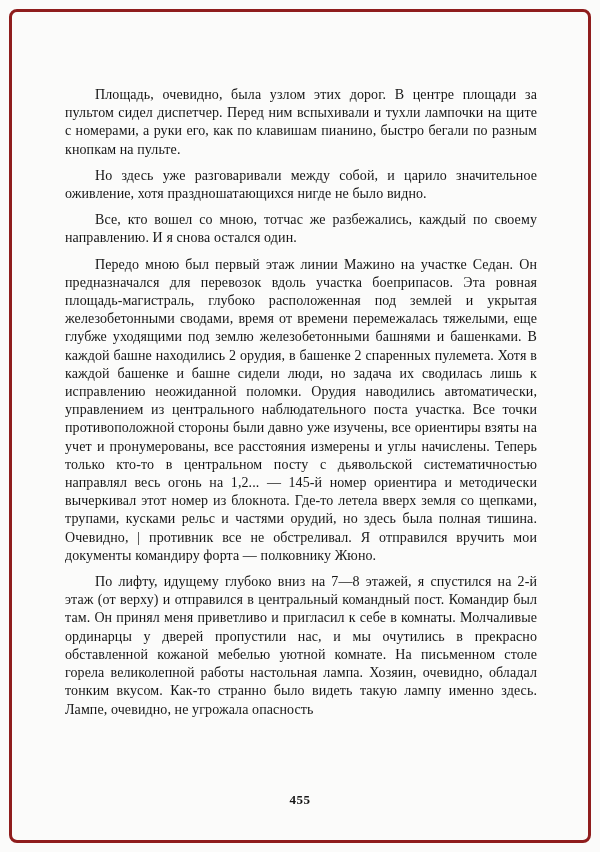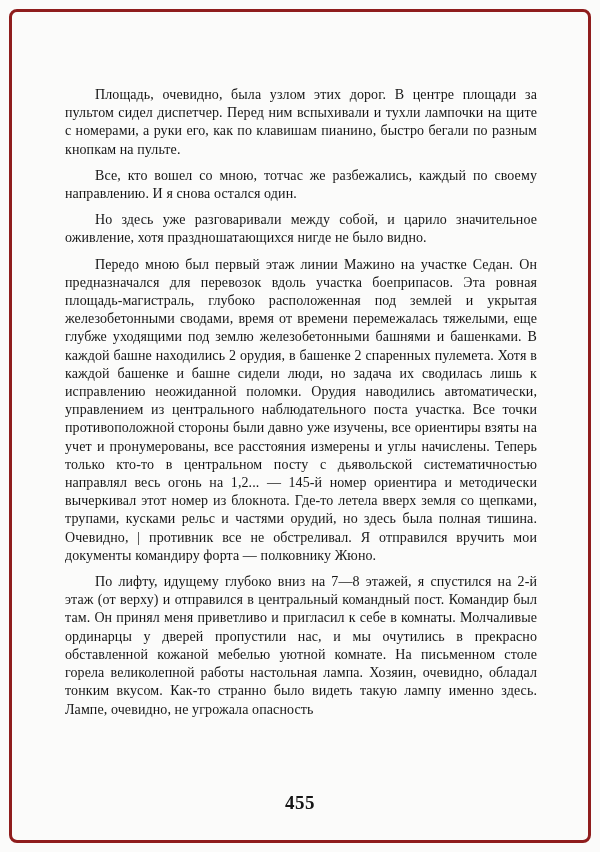--- a/index.html
+++ b/index.html
@@ -42,31 +42,31 @@
     text-align:justify;
     text-indent:30px;
     letter-spacing:0.1px;
   }
   .page-number{
     position:absolute;
     left:0;
     right:0;
     top:792px;
     text-align:center;
-    font-size:19px;
+    font-size:13px;
     font-weight:bold;
     letter-spacing:0.5px;
   }
 </style>
 </head>
 <body>
 
 <div class="page-frame"></div>
 
 <div class="text-block">
   <p>Площадь, очевидно, была узлом этих дорог. В центре площади за пультом сидел диспетчер. Перед ним вспыхивали и тухли лампочки на щите с номерами, а руки его, как по клавишам пианино, быстро бегали по разным кнопкам на пульте.</p>
+  <p>Но здесь уже разговаривали между собой, и царило значительное оживление, хотя праздношатающихся нигде не было видно.</p>
   <p>Все, кто вошел со мною, тотчас же разбежались, каждый по своему направлению. И я снова остался один.</p>
-  <p>Но здесь уже разговаривали между собой, и царило значительное оживление, хотя праздношатающихся нигде не было видно.</p>
   <p>Передо мною был первый этаж линии Мажино на участке Седан. Он предназначался для перевозок вдоль участка боеприпасов. Эта ровная площадь-магистраль, глубоко расположенная под землей и укрытая железобетонными сводами, время от времени перемежалась тяжелыми, еще глубже уходящими под землю железобетонными башнями и башенками. В каждой башне находились 2 орудия, в башенке 2 спаренных пулемета. Хотя в каждой башенке и башне сидели люди, но задача их сводилась лишь к исправлению неожиданной поломки. Орудия наводились автоматически, управлением из центрального наблюдательного поста участка. Все точки противоположной стороны были давно уже изучены, все ориентиры взяты на учет и пронумерованы, все расстояния измерены и углы начислены. Теперь только кто-то в центральном посту с дьявольской систематичностью направлял весь огонь на 1,2... — 145-й номер ориентира и методически вычеркивал этот номер из блокнота. Где-то летела вверх земля со щепками, трупами, кусками рельс и частями орудий, но здесь была полная тишина. Очевидно, | противник все не обстреливал. Я отправился вручить мои документы командиру форта — полковнику Жюно.</p>
   <p>По лифту, идущему глубоко вниз на 7—8 этажей, я спустился на 2-й этаж (от верху) и отправился в центральный командный пост. Командир был там. Он принял меня приветливо и пригласил к себе в комнаты. Молчаливые ординарцы у дверей пропустили нас, и мы очутились в прекрасно обставленной кожаной мебелью уютной комнате. На письменном столе горела великолепной работы настольная лампа. Хозяин, очевидно, обладал тонким вкусом. Как-то странно было видеть такую лампу именно здесь. Лампе, очевидно, не угрожала опасность</p>
 </div>
 
 <div class="page-number">455</div>
 
 </body></html>

